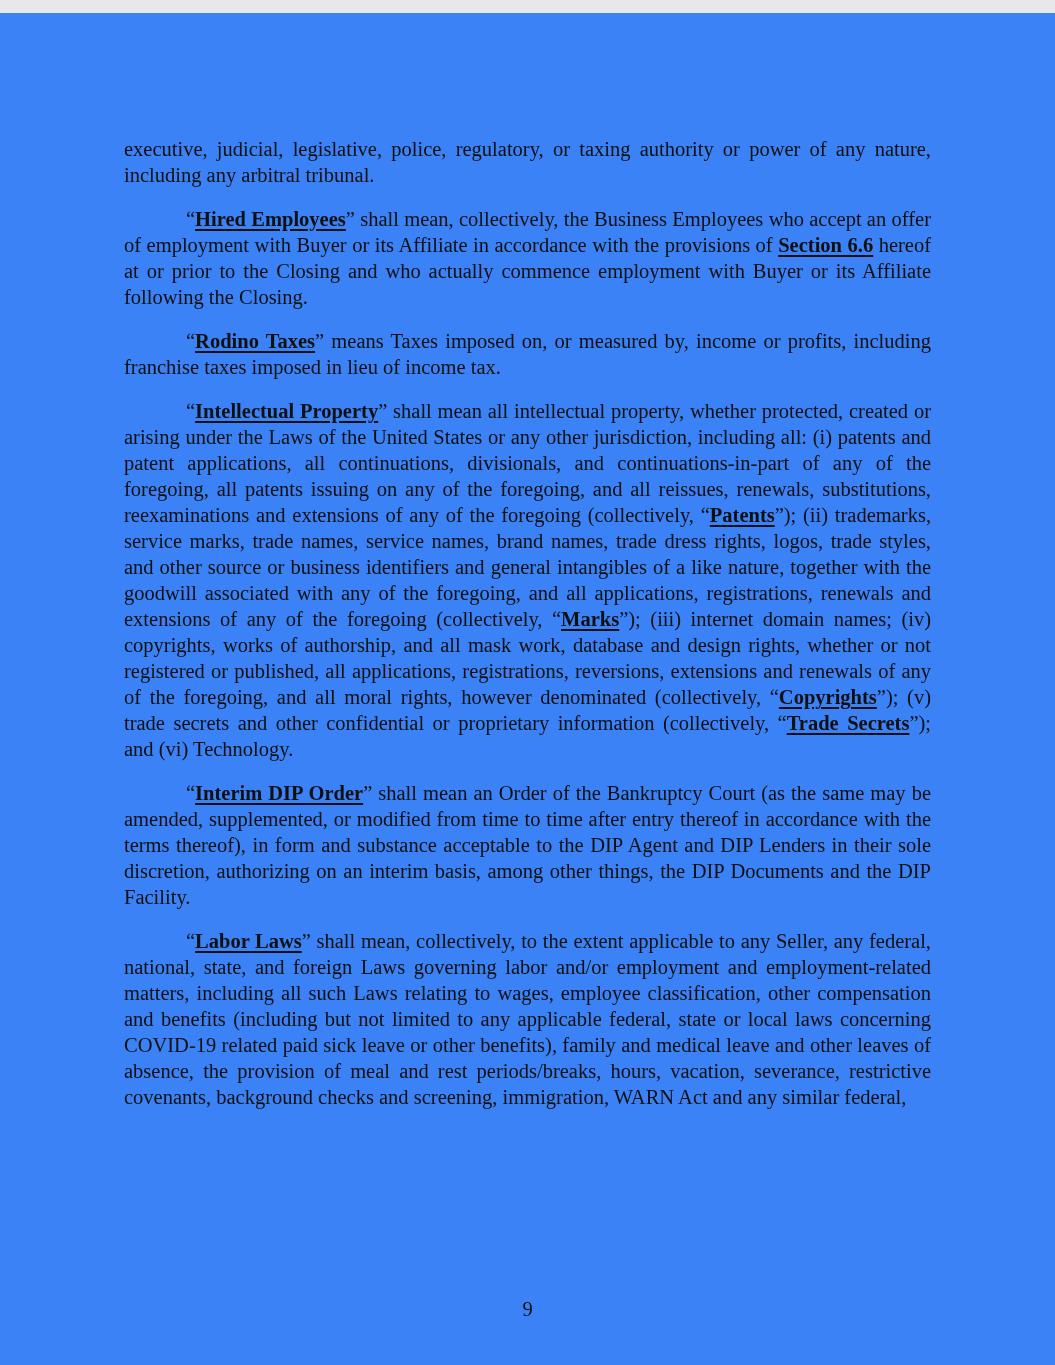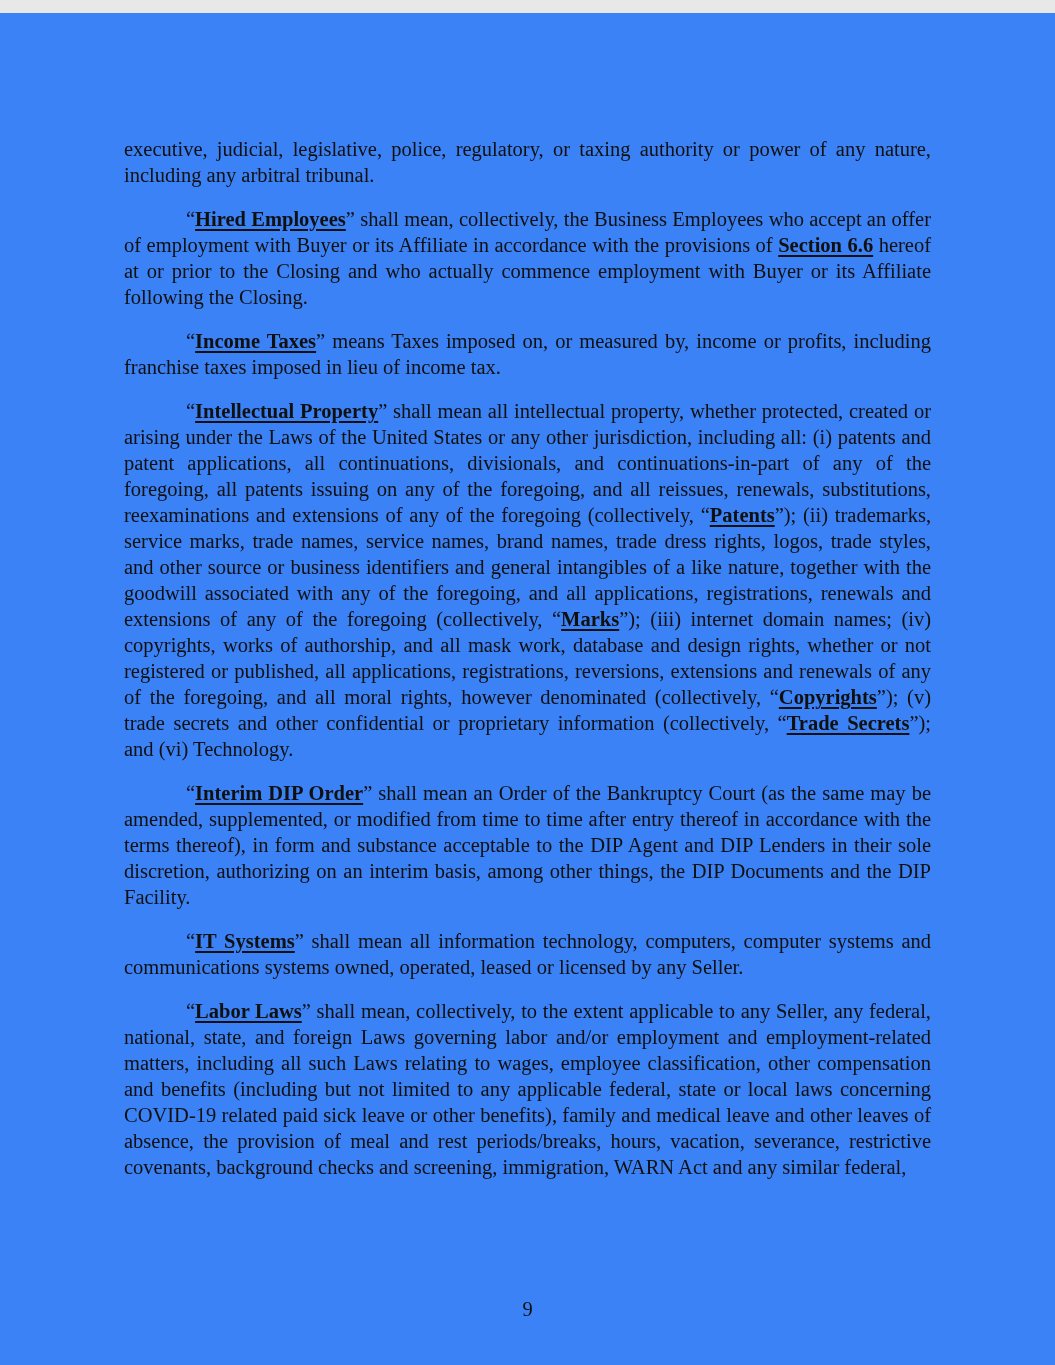--- a/index.html
+++ b/index.html
@@ -35,20 +35,19 @@
     line-height: 26px;
   }
 </style>
 </head>
 <body>
 
 <div class="page">
   <div class="doc-body">
       <p class="para"><span>executive, judicial, legislative, police, regulatory, or taxing authority or power of any nature, including any arbitral tribunal.</span></p>
       <p class="para indent"><span>“</span><span class="defined-term">Hired Employees</span><span>” shall mean, collectively, the Business Employees who accept an offer of employment with Buyer or its Affiliate in accordance with the provisions of </span><span class="defined-term">Section 6.6</span><span> hereof at or prior to the Closing and who actually commence employment with Buyer or its Affiliate following the Closing.</span></p>
-      <p class="para indent"><span>“</span><span class="defined-term">Income Taxes</span><span>” means Taxes imposed on, or measured by, income or profits, including franchise taxes imposed in lieu of income tax.</span></p>
+      <p class="para indent"><span>“</span><span class="defined-term">Rodino Taxes</span><span>” means Taxes imposed on, or measured by, income or profits, including franchise taxes imposed in lieu of income tax.</span></p>
       <p class="para indent"><span>“</span><span class="defined-term">Intellectual Property</span><span>” shall mean all intellectual property, whether protected, created or arising under the Laws of the United States or any other jurisdiction, including all: (i) patents and patent applications, all continuations, divisionals, and continuations-in-part of any of the foregoing, all patents issuing on any of the foregoing, and all reissues, renewals, substitutions, reexaminations and extensions of any of the foregoing (collectively, “</span><span class="defined-term">Patents</span><span>”); (ii) trademarks, service marks, trade names, service names, brand names, trade dress rights, logos, trade styles, and other source or business identifiers and general intangibles of a like nature, together with the goodwill associated with any of the foregoing, and all applications, registrations, renewals and extensions of any of the foregoing (collectively, “</span><span class="defined-term">Marks</span><span>”); (iii) internet domain names; (iv) copyrights, works of authorship, and all mask work, database and design rights, whether or not registered or published, all applications, registrations, reversions, extensions and renewals of any of the foregoing, and all moral rights, however denominated (collectively, “</span><span class="defined-term">Copyrights</span><span>”); (v) trade secrets and other confidential or proprietary information (collectively, “</span><span class="defined-term">Trade Secrets</span><span>”); and (vi) Technology.</span></p>
       <p class="para indent"><span>“</span><span class="defined-term">Interim DIP Order</span><span>” shall mean an Order of the Bankruptcy Court (as the same may be amended, supplemented, or modified from time to time after entry thereof in accordance with the terms thereof), in form and substance acceptable to the DIP Agent and DIP Lenders in their sole discretion, authorizing on an interim basis, among other things, the DIP Documents and the DIP Facility.</span></p>
-      <p class="para indent"><span>“</span><span class="defined-term">IT Systems</span><span>” shall mean all information technology, computers, computer systems and communications systems owned, operated, leased or licensed by any Seller.</span></p>
       <p class="para indent"><span>“</span><span class="defined-term">Labor Laws</span><span>” shall mean, collectively, to the extent applicable to any Seller, any federal, national, state, and foreign Laws governing labor and/or employment and employment-related matters, including all such Laws relating to wages, employee classification, other compensation and benefits (including but not limited to any applicable federal, state or local laws concerning COVID-19 related paid sick leave or other benefits), family and medical leave and other leaves of absence, the provision of meal and rest periods/breaks, hours, vacation, severance, restrictive covenants, background checks and screening, immigration, WARN Act and any similar federal,</span></p>
     </div>
   <div class="page-number">9</div>
 </div>
 
 </body></html>

